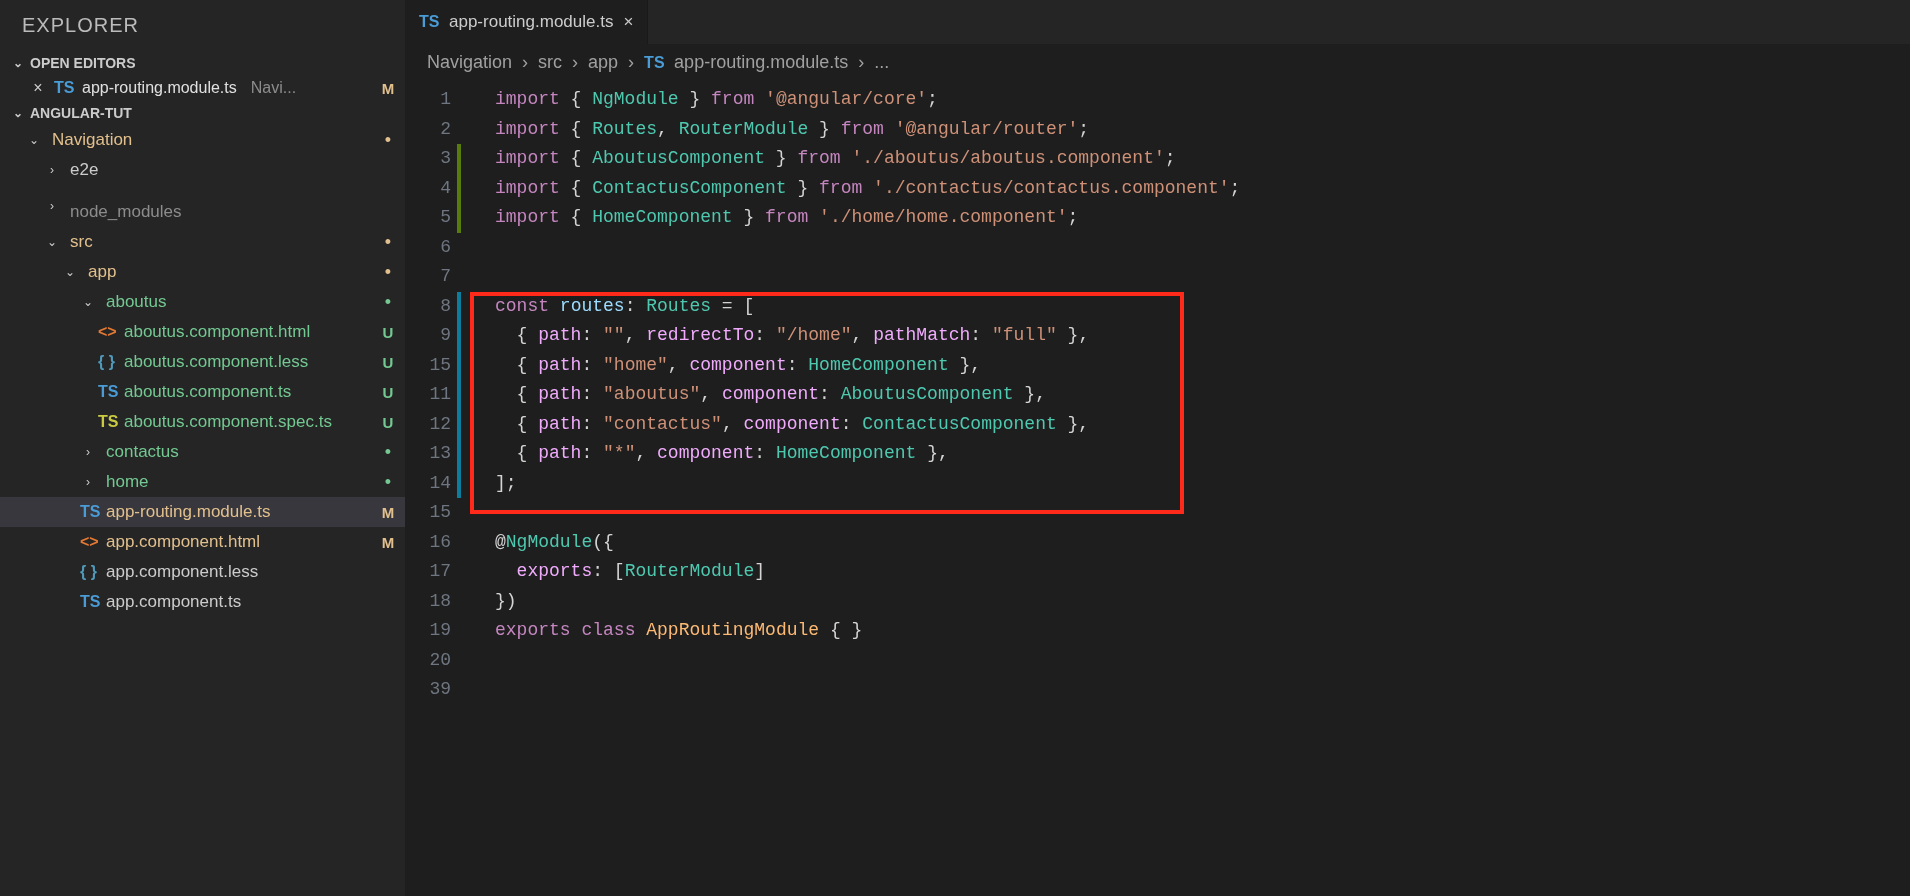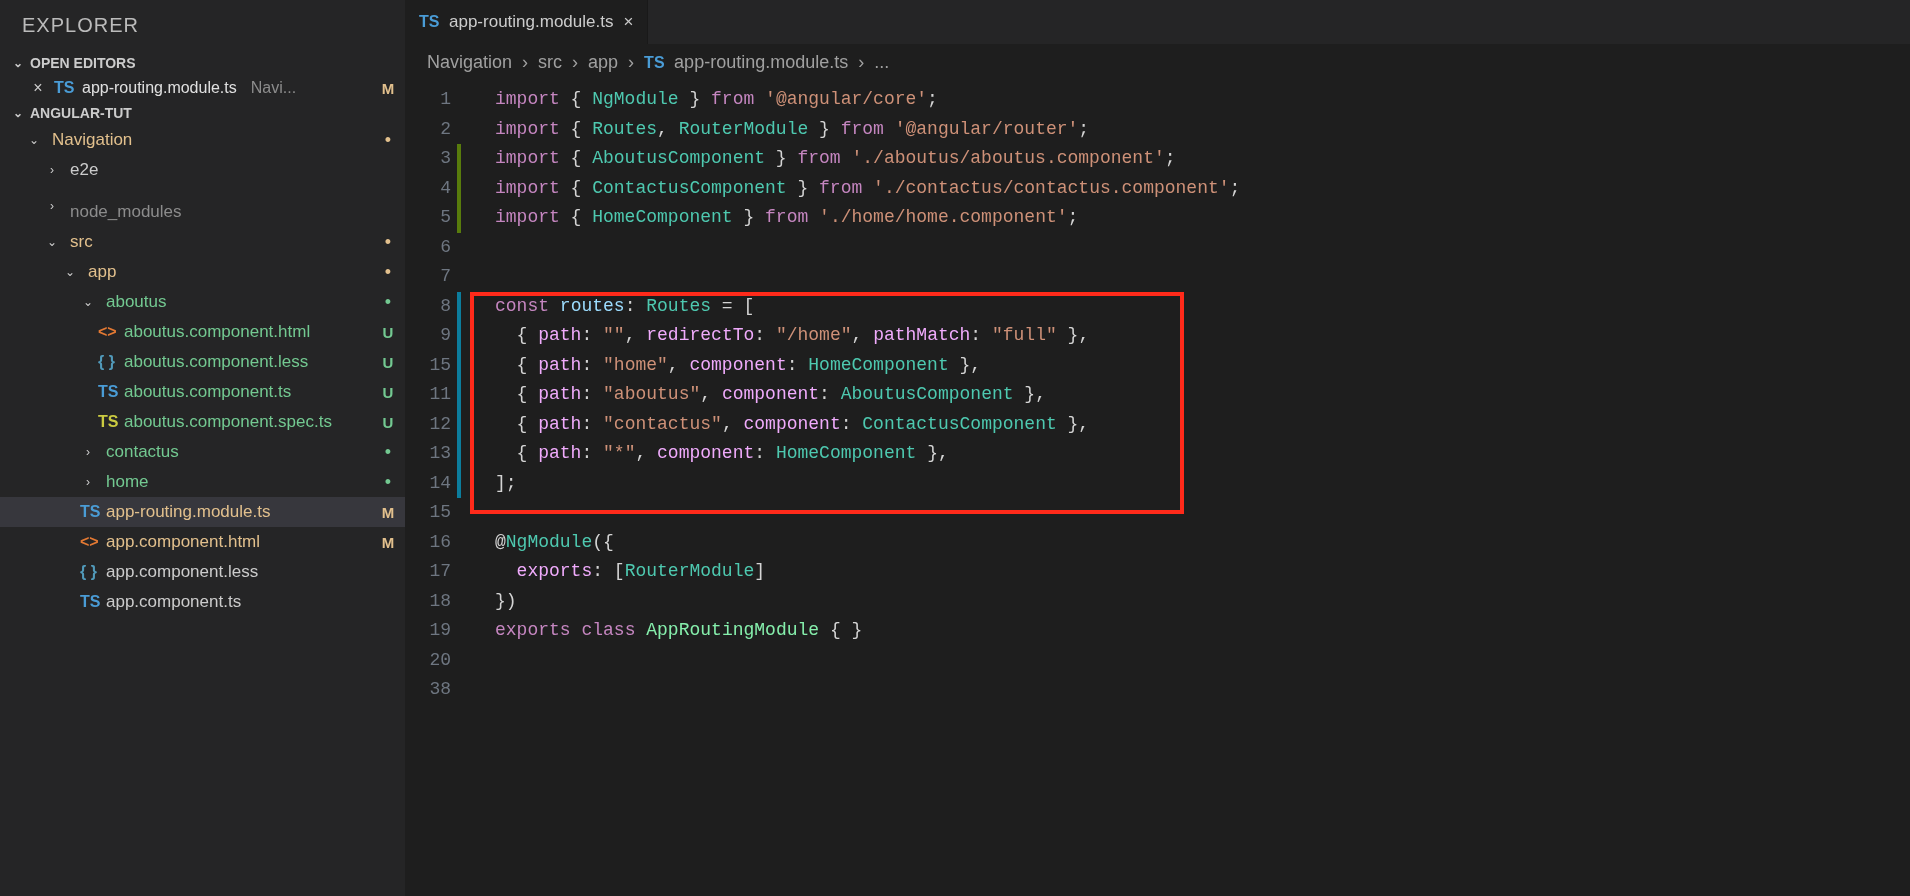--- a/index.html
+++ b/index.html
@@ -172,21 +172,21 @@
   .code .line { height: 29.5px; white-space: pre; }
   
   .kw { color: #c586c0; }
   .id { color: #9cdcfe; }
   .type { color: #4ec9b0; }
   .str { color: #ce9178; }
   .fn { color: #dcdcaa; }
   .plain { color: #d4d4d4; }
   .dec { color: #4ec9b0; }
   .prop { color: #f0abfc; }
-  .cls { color: #86efac; }
+  .cls { color: #fdba74; }
 
   .highlight-box {
     position: absolute;
     border: 4px solid #ff2a1a;
     pointer-events: none;
   }
 </style>
 </head>
 <body>
 
@@ -340,21 +340,21 @@
         <div class="ln addblue">11</div>
         <div class="ln addblue">12</div>
         <div class="ln addblue">13</div>
         <div class="ln addblue">14</div>
         <div class="ln">15</div>
         <div class="ln">16</div>
         <div class="ln">17</div>
         <div class="ln">18</div>
         <div class="ln">19</div>
         <div class="ln">20</div>
-        <div class="ln">38</div>
+        <div class="ln">39</div>
       </div>
     <div class="code" id="code">
       <div class="highlight-box" style="left:-3px; top:207px; width:714px; height:222px;"></div>
     <div class="line"><span class="kw">import</span><span class="plain"> { </span><span class="type">NgModule</span><span class="plain"> } </span><span class="kw">from</span><span class="plain"> </span><span class="str">'@angular/core'</span><span class="plain">;</span></div>
         <div class="line"><span class="kw">import</span><span class="plain"> { </span><span class="type">Routes</span><span class="plain">, </span><span class="type">RouterModule</span><span class="plain"> } </span><span class="kw">from</span><span class="plain"> </span><span class="str">'@angular/router'</span><span class="plain">;</span></div>
         <div class="line"><span class="kw">import</span><span class="plain"> { </span><span class="type">AboutusComponent</span><span class="plain"> } </span><span class="kw">from</span><span class="plain"> </span><span class="str">'./aboutus/aboutus.component'</span><span class="plain">;</span></div>
         <div class="line"><span class="kw">import</span><span class="plain"> { </span><span class="type">ContactusComponent</span><span class="plain"> } </span><span class="kw">from</span><span class="plain"> </span><span class="str">'./contactus/contactus.component'</span><span class="plain">;</span></div>
         <div class="line"><span class="kw">import</span><span class="plain"> { </span><span class="type">HomeComponent</span><span class="plain"> } </span><span class="kw">from</span><span class="plain"> </span><span class="str">'./home/home.component'</span><span class="plain">;</span></div>
         <div class="line"></div>
         <div class="line"></div>

